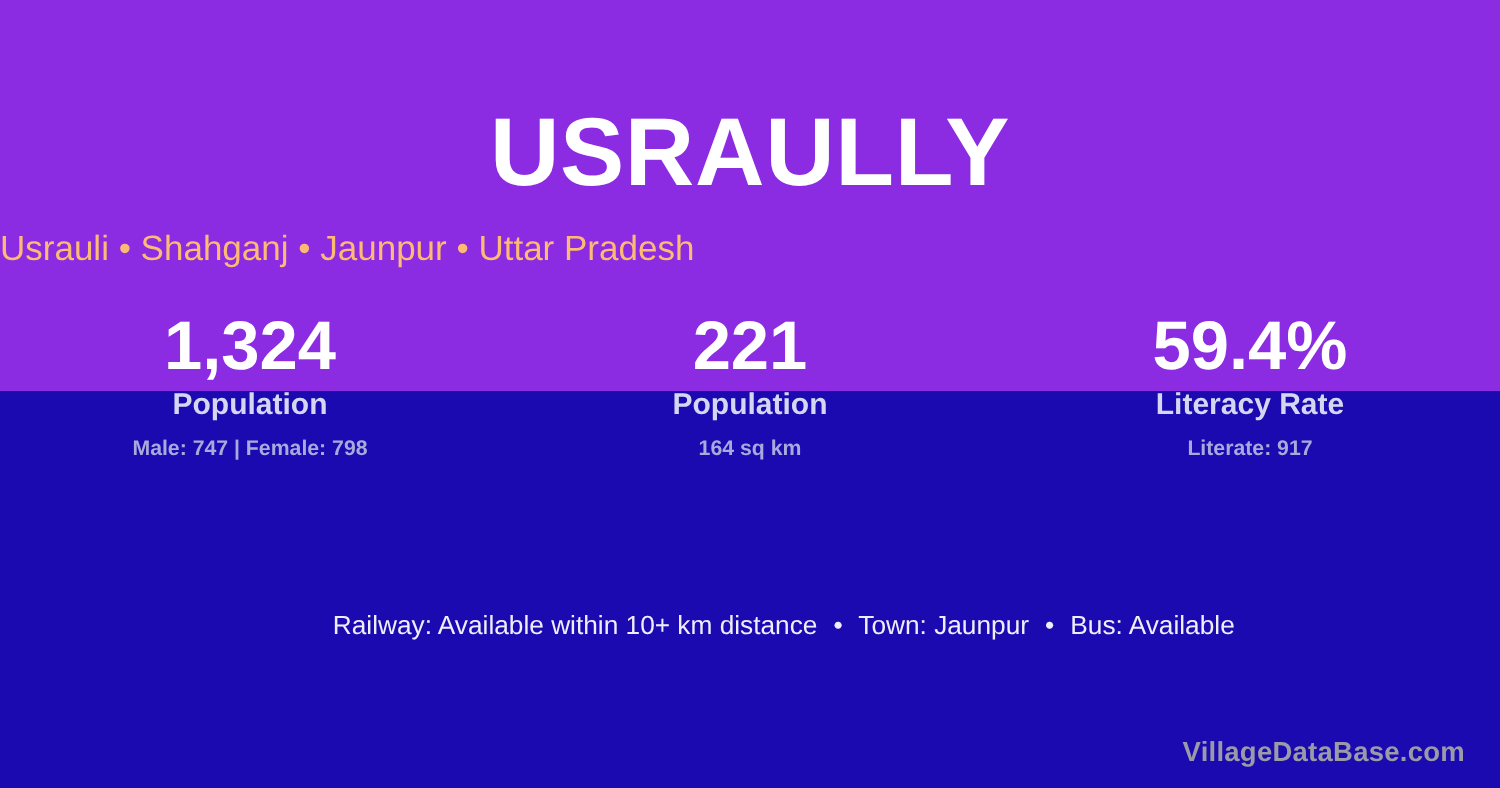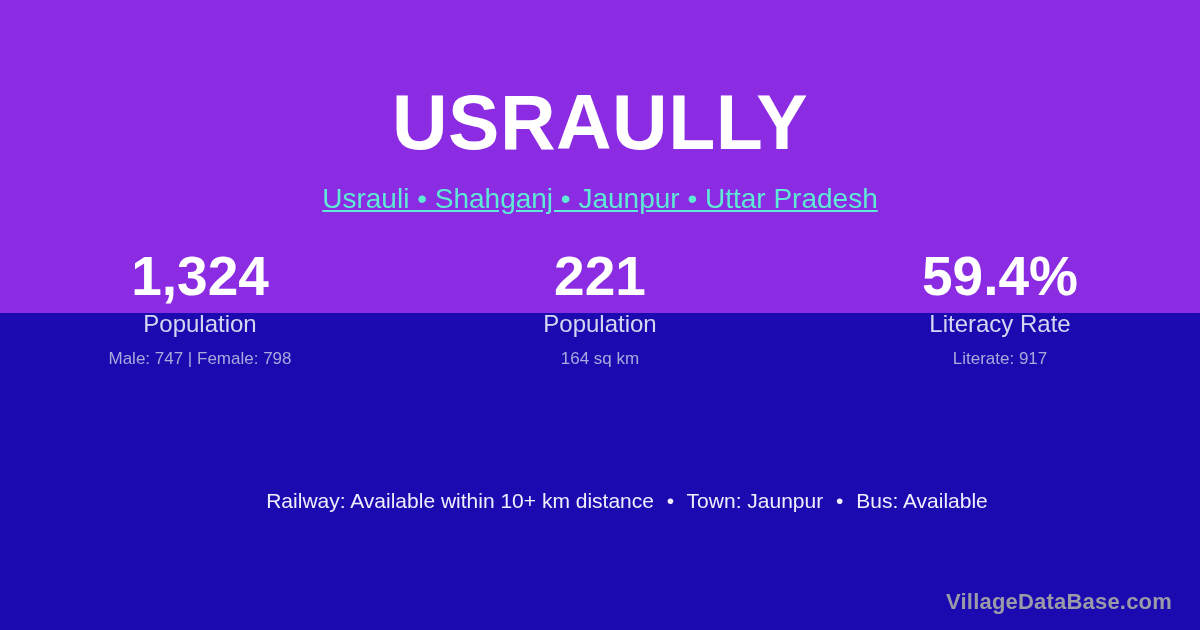--- a/index.html
+++ b/index.html
@@ -61,27 +61,26 @@
     letter-spacing:0.5px;
     color:#FFFFFF;
     line-height:1;
     white-space:nowrap;
   }
 
   #village-subtitle {
     position:absolute;
     left:0; top:182px;
     width:1200px;
-    text-align:center;
+    text-align:left;
     font-size:28px;
     font-weight:normal;
-    color:#5eead4;
+    color:#fdba74;
     line-height:1.2;
     white-space:nowrap;
-    text-decoration:underline;
   }
 
   
   #stats-row {
     position:absolute;
     left:0; top:248px;
     width:1200px;
     display:flex;
   }
 
@@ -94,30 +93,30 @@
     font-size:55px;
     font-weight:bold;
     color:#FFFFFF;
     line-height:1.04;
     white-space:nowrap;
   }
 
   .stat-label {
     margin-top:4px;
     font-size:24px;
-    font-weight:normal;
+    font-weight:bold;
     color:#D6D6F2;
     line-height:1.25;
     white-space:nowrap;
   }
 
   .stat-detail {
     margin-top:9px;
     font-size:17px;
-    font-weight:normal;
+    font-weight:bold;
     color:#A9A9DC;
     line-height:1.25;
     white-space:nowrap;
   }
 
   
   #amenities-line {
     position:absolute;
     left:0; top:487px;
     width:1200px;

